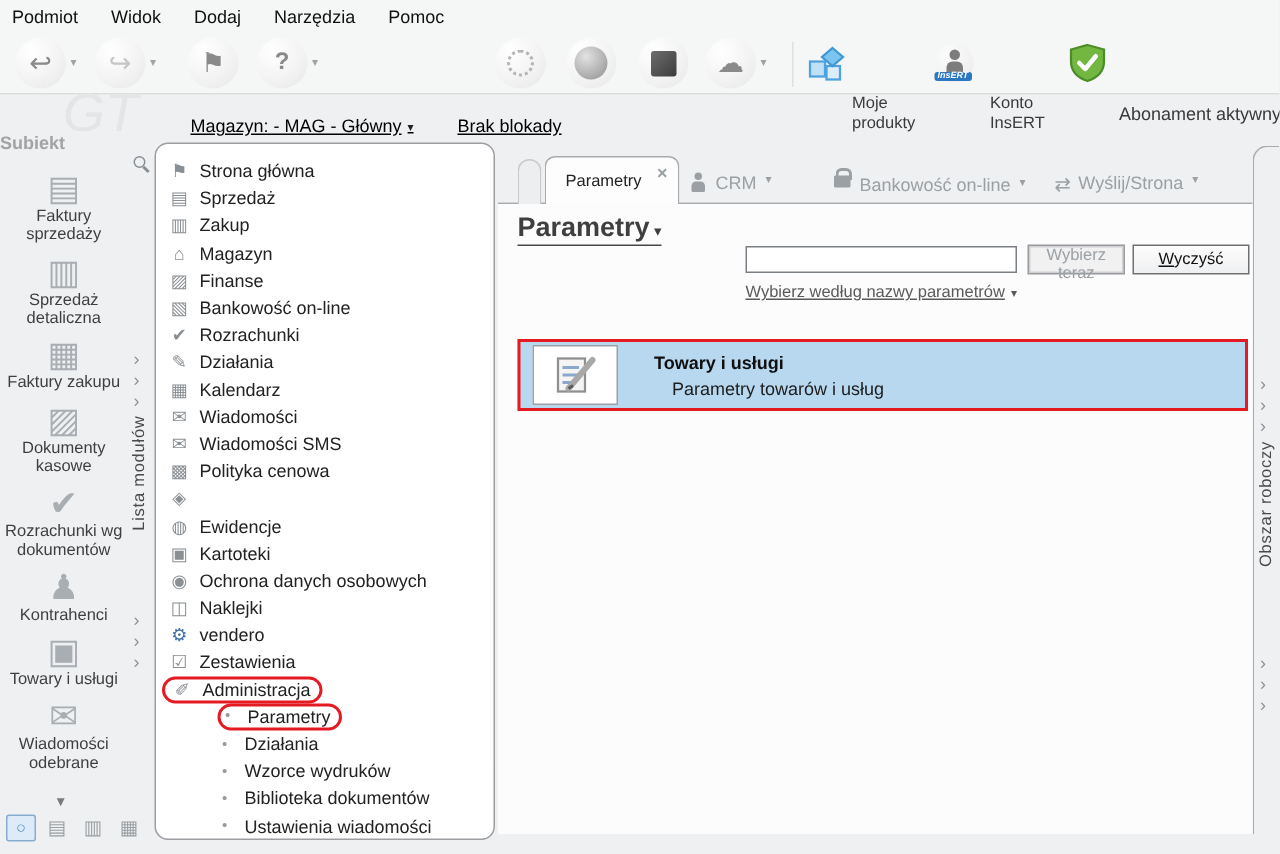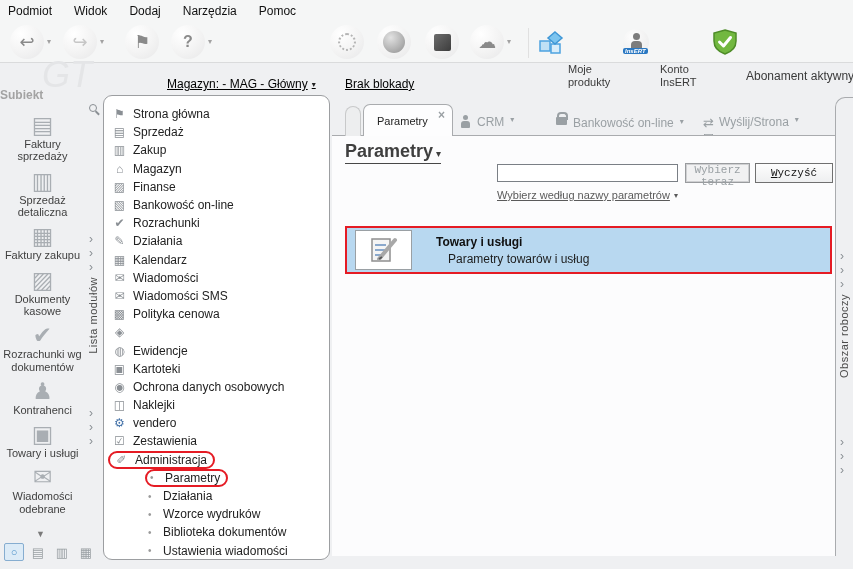--- a/index.html
+++ b/index.html
@@ -38,21 +38,21 @@
                         border-radius:50%; background:#7c7c7c; }
   .person-big::after { content:''; position:absolute; left:0; top:8px; width:11px; height:8px;
                        border-radius:4px 4px 1px 1px; background:#7c7c7c; }
   #insert-badge { position:absolute; left:0px; bottom:1px; font-size:6px; font-style:italic; font-weight:bold;
                   color:#fff; background:#2a78c2; border-radius:2px; padding:0 2px; }
   #konto-label { left:660px; top:9px; width:52px; }
   #shield-icon { position:absolute; left:712px; top:7px; }
   #abonament-label { left:746px; top:15px; width:110px; font-size:12px; }
 
   
-  .ctx-link { position:absolute; color:#000; text-decoration:underline; display:flex; align-items:center; gap:4px;margin-left:40px; }
+  .ctx-link { position:absolute; color:#000; text-decoration:underline; display:flex; align-items:center; gap:4px; }
   .ctx-gray { position:absolute; color:#9aa0a4; display:flex; align-items:flex-start; gap:6px;margin-top:42px; }
   .ctx-caret { font-size:8px; color:#9aa0a4; }
   .link-caret { font-size:8px; color:#222; }
   .person-sm { position:relative; width:11px; height:13px; display:inline-block; }
   .person-sm::before { content:''; position:absolute; left:3px; top:0; width:5px; height:5px;
                        border-radius:50%; background:#9aa0a4; }
   .person-sm::after { content:''; position:absolute; left:1px; top:6px; width:9px; height:7px;
                       border-radius:3px 3px 1px 1px; background:#9aa0a4; }
   .lock { position:relative; width:11px; height:8px; background:#9aa0a4; border-radius:1px;
           display:inline-block; margin-top:5px; }
@@ -110,21 +110,21 @@
   #tab-close { position:absolute; right:7px; top:3px; font-size:12px; font-weight:bold; color:#9aa0a4;
                cursor:default; }
   #page-title-wrap { position:absolute; left:13px; top:5px; display:inline-flex; align-items:baseline;
                      border-bottom:1px solid #474747; padding-bottom:1px; cursor:default; }
   #page-title { font-size:18px; font-weight:bold; color:#3f3f3f; }
   #page-title-caret { font-size:10px; color:#3f3f3f; margin-left:3px; }
   #param-search { position:absolute; left:165px; top:28px; width:181px; height:18px;
                   border:1px solid #7a7f85; font-size:12px; padding:0 3px;
                   font-family:"Liberation Sans","DejaVu Sans",sans-serif; }
   .btn { position:absolute; top:27px; height:20px; font-size:11px; text-align:center;
-         font-family:Liberation Mono, monospace; }
+         font-family:Liberation Sans, sans-serif; }
   #select-btn { left:353px; width:65px; color:#9aa0a4; background:#f1f1f2; border:1px solid #999b9e;
                 box-shadow:0 0 0 1px #cfd0d2 inset; }
   #clear-btn { left:423px; width:78px; color:#111; background:linear-gradient(#fdfdfd,#eeeff0);
                border:1px solid #707070; }
   #filter-link { position:absolute; left:165px; top:53px; font-size:11px; color:#5a5a5a;
                  display:flex; align-items:center; gap:4px; cursor:default; }
   #filter-link .lbl { text-decoration:underline; }
   #filter-caret { font-size:8px; color:#5a5a5a; }
   #param-item { position:absolute; left:13px; top:90px; width:487px; height:48px; background:#b8d8f0;
                 border:2px solid #e51b24; display:flex; align-items:center; }

